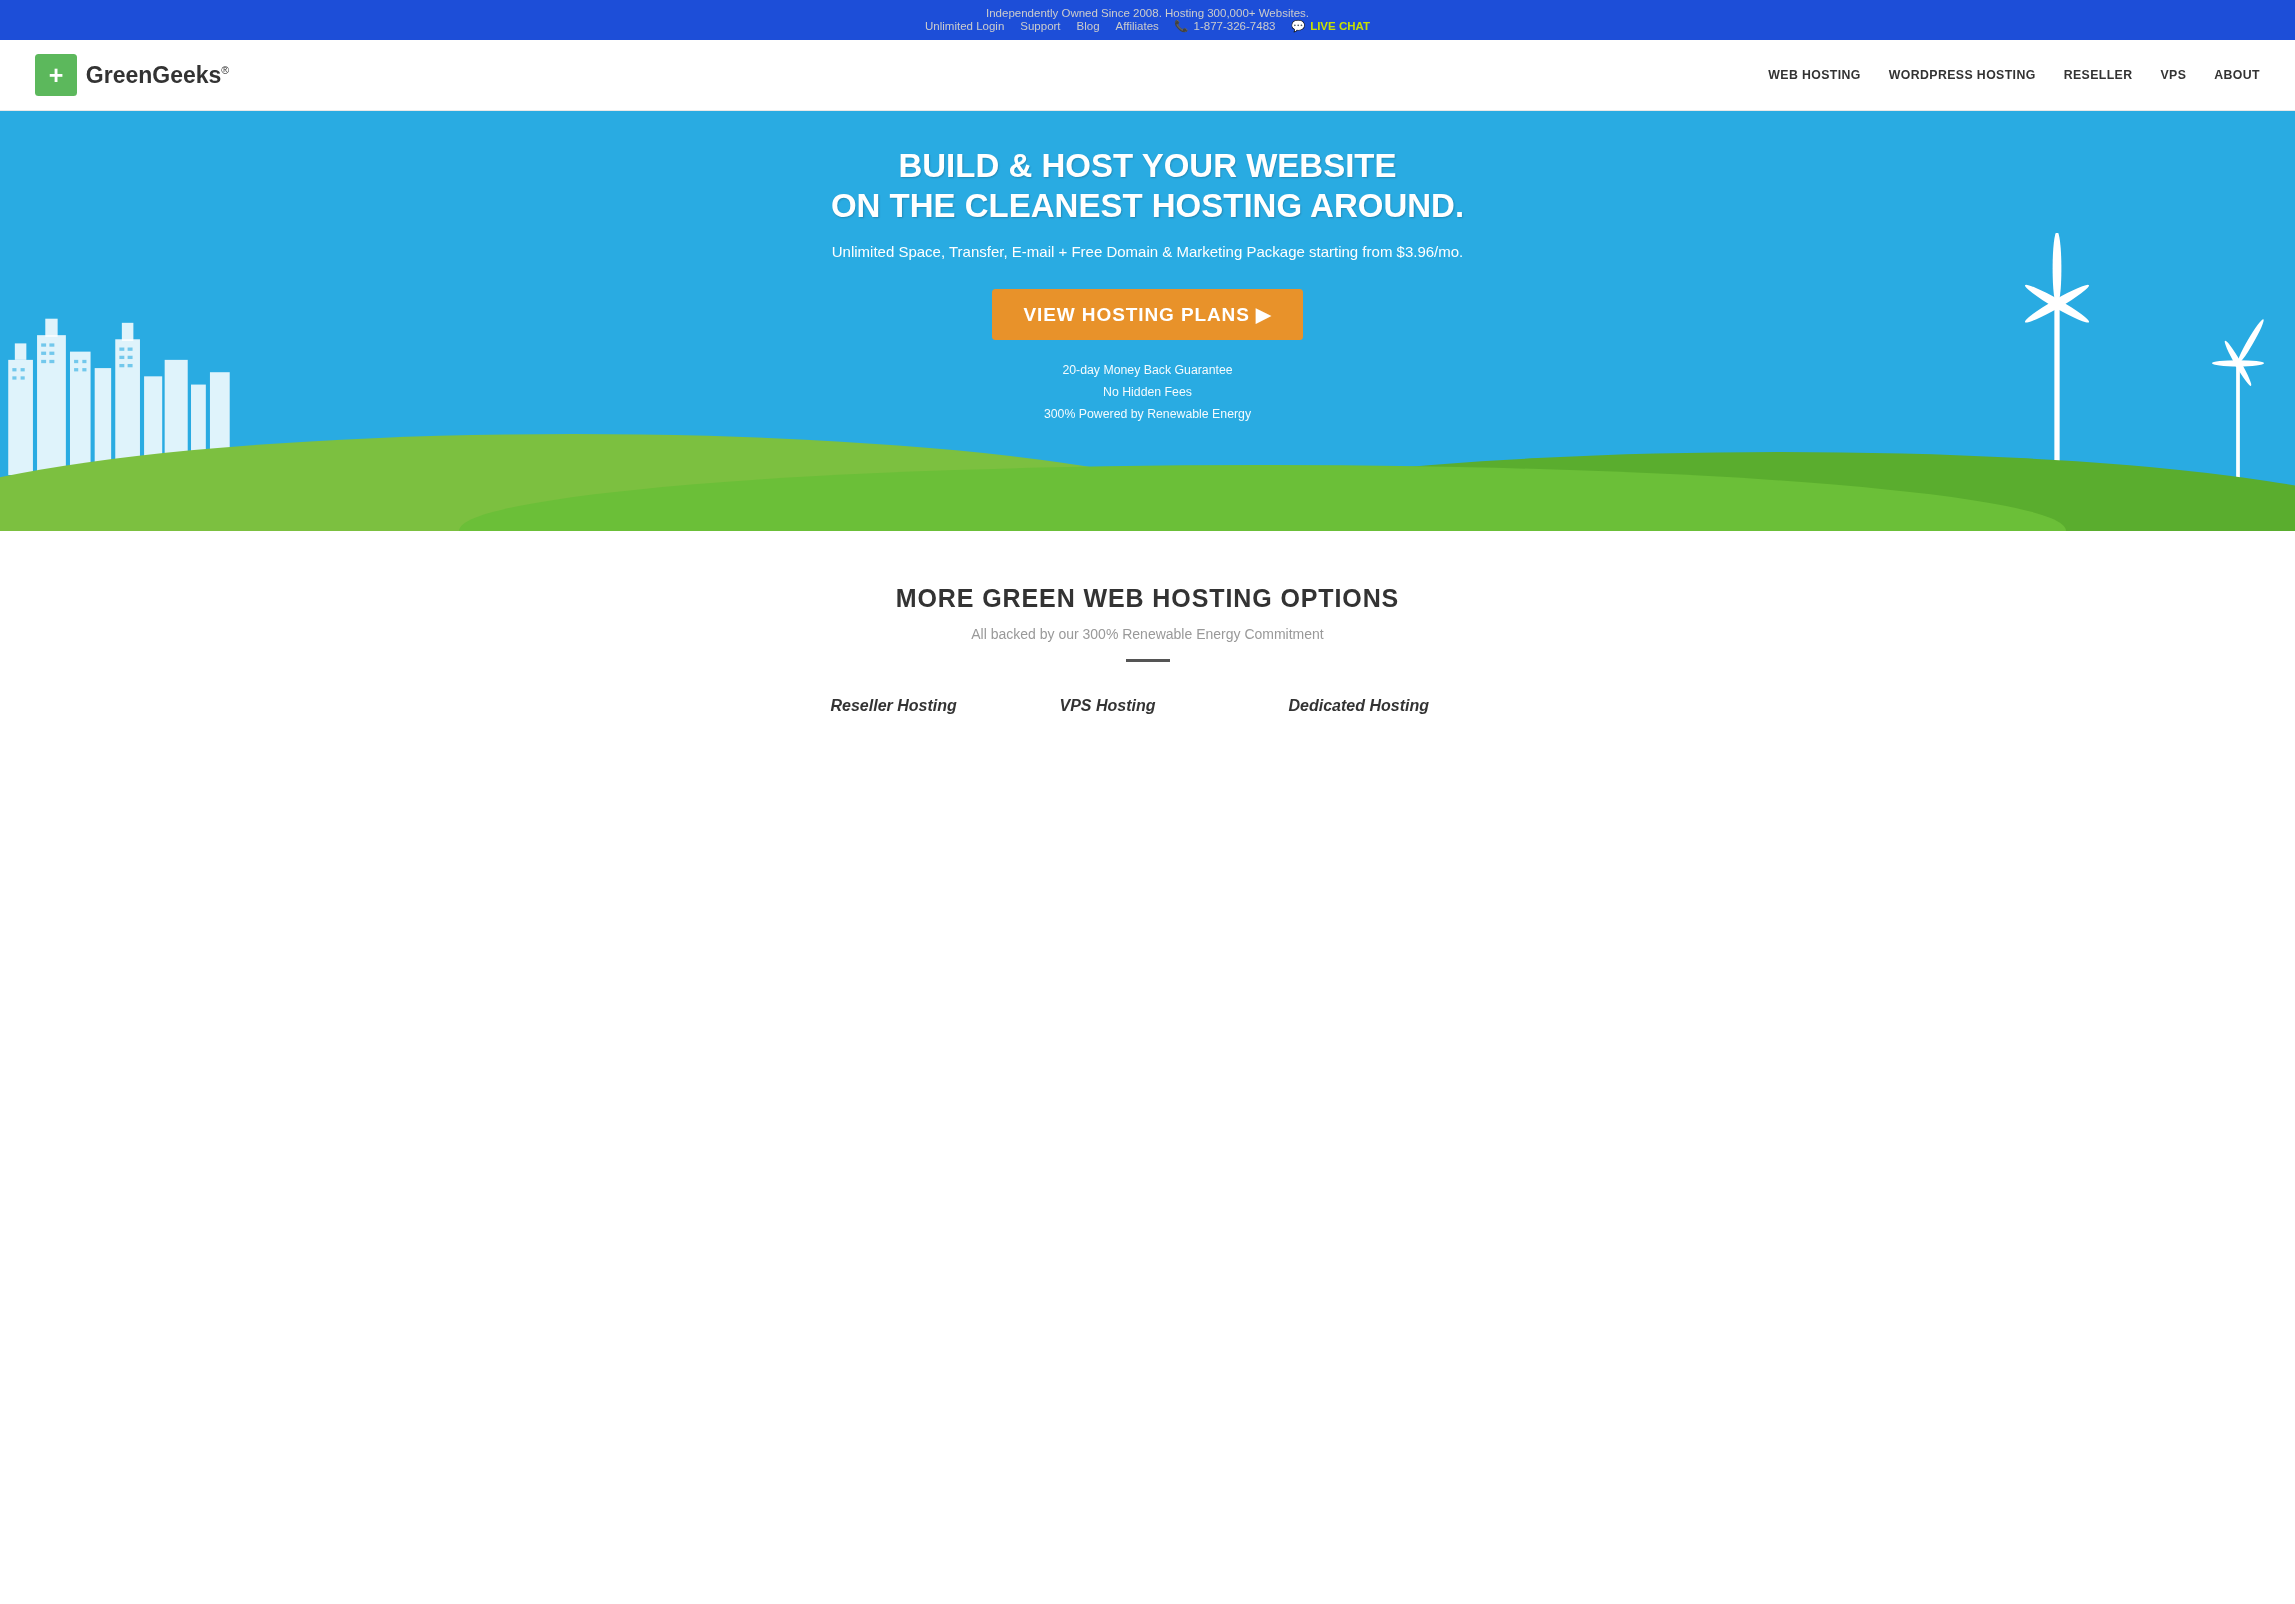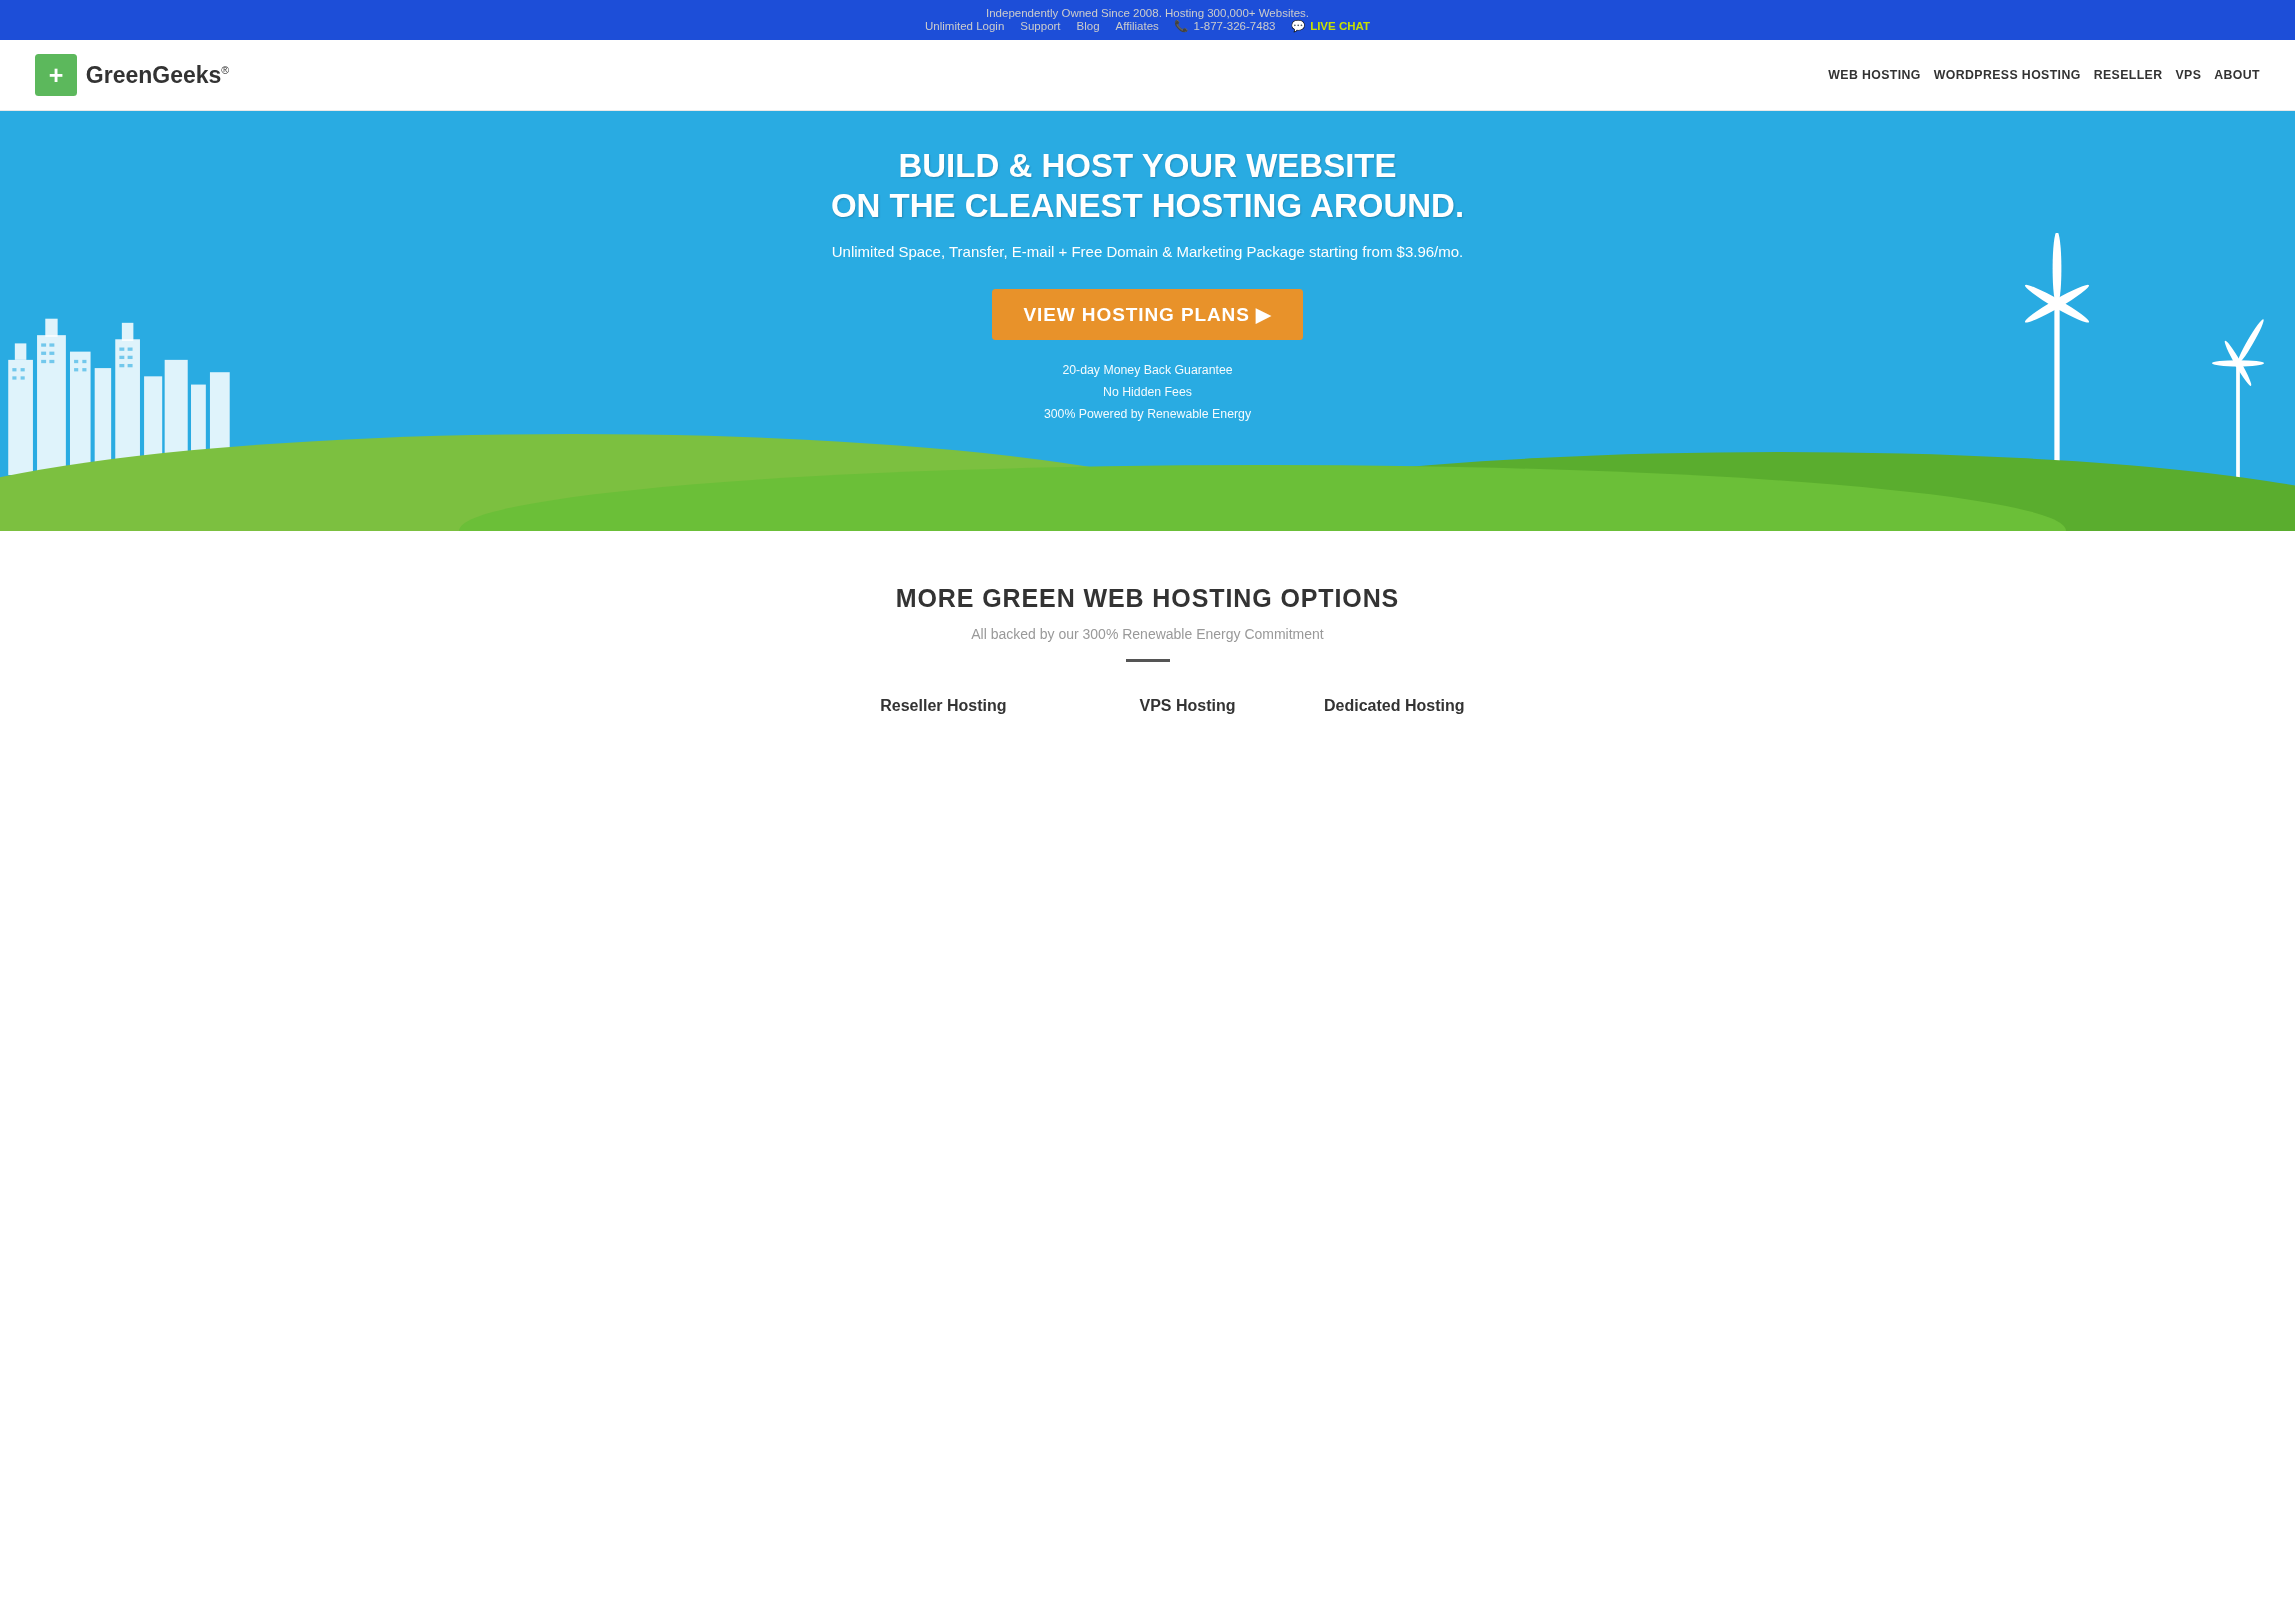--- a/index.html
+++ b/index.html
@@ -55,21 +55,21 @@
       align-items: center;
       justify-content: center;
     }
     .logo-icon span { color: white; font-size: 25px; font-weight: bold; line-height: 1; }
     .logo-text {
       font-size: 23px;
       font-weight: bold;
       color: #333;
     }
     .logo-text sup { font-size: 10.6px; font-weight: normal; }
-    .nav-links { display: flex; gap: 13px; align-items: center; }
+    .nav-links { display: flex; gap: 28px; align-items: center; }
     .nav-links a {
       text-decoration: none;
       color: #333;
       font-size: 12.3px;
       font-weight: bold;
       letter-spacing: 0.4px;
       text-transform: uppercase;
       cursor: pointer;
     }
 
@@ -200,22 +200,23 @@
       background: #555;
       margin: 0 auto 35px;
     }
     .options-grid {
       display: flex;
       justify-content: center;
       gap: 53px;
       flex-wrap: wrap;
     }
     .option-item {
-      text-align: right;
+      text-align: left;
       width: 176px;
+      font-style: italic;
     }
     .option-title {
       font-size: 16px;
       font-weight: bold;
       color: #333;
     }
   </style>
 </head>
 <body>
 

